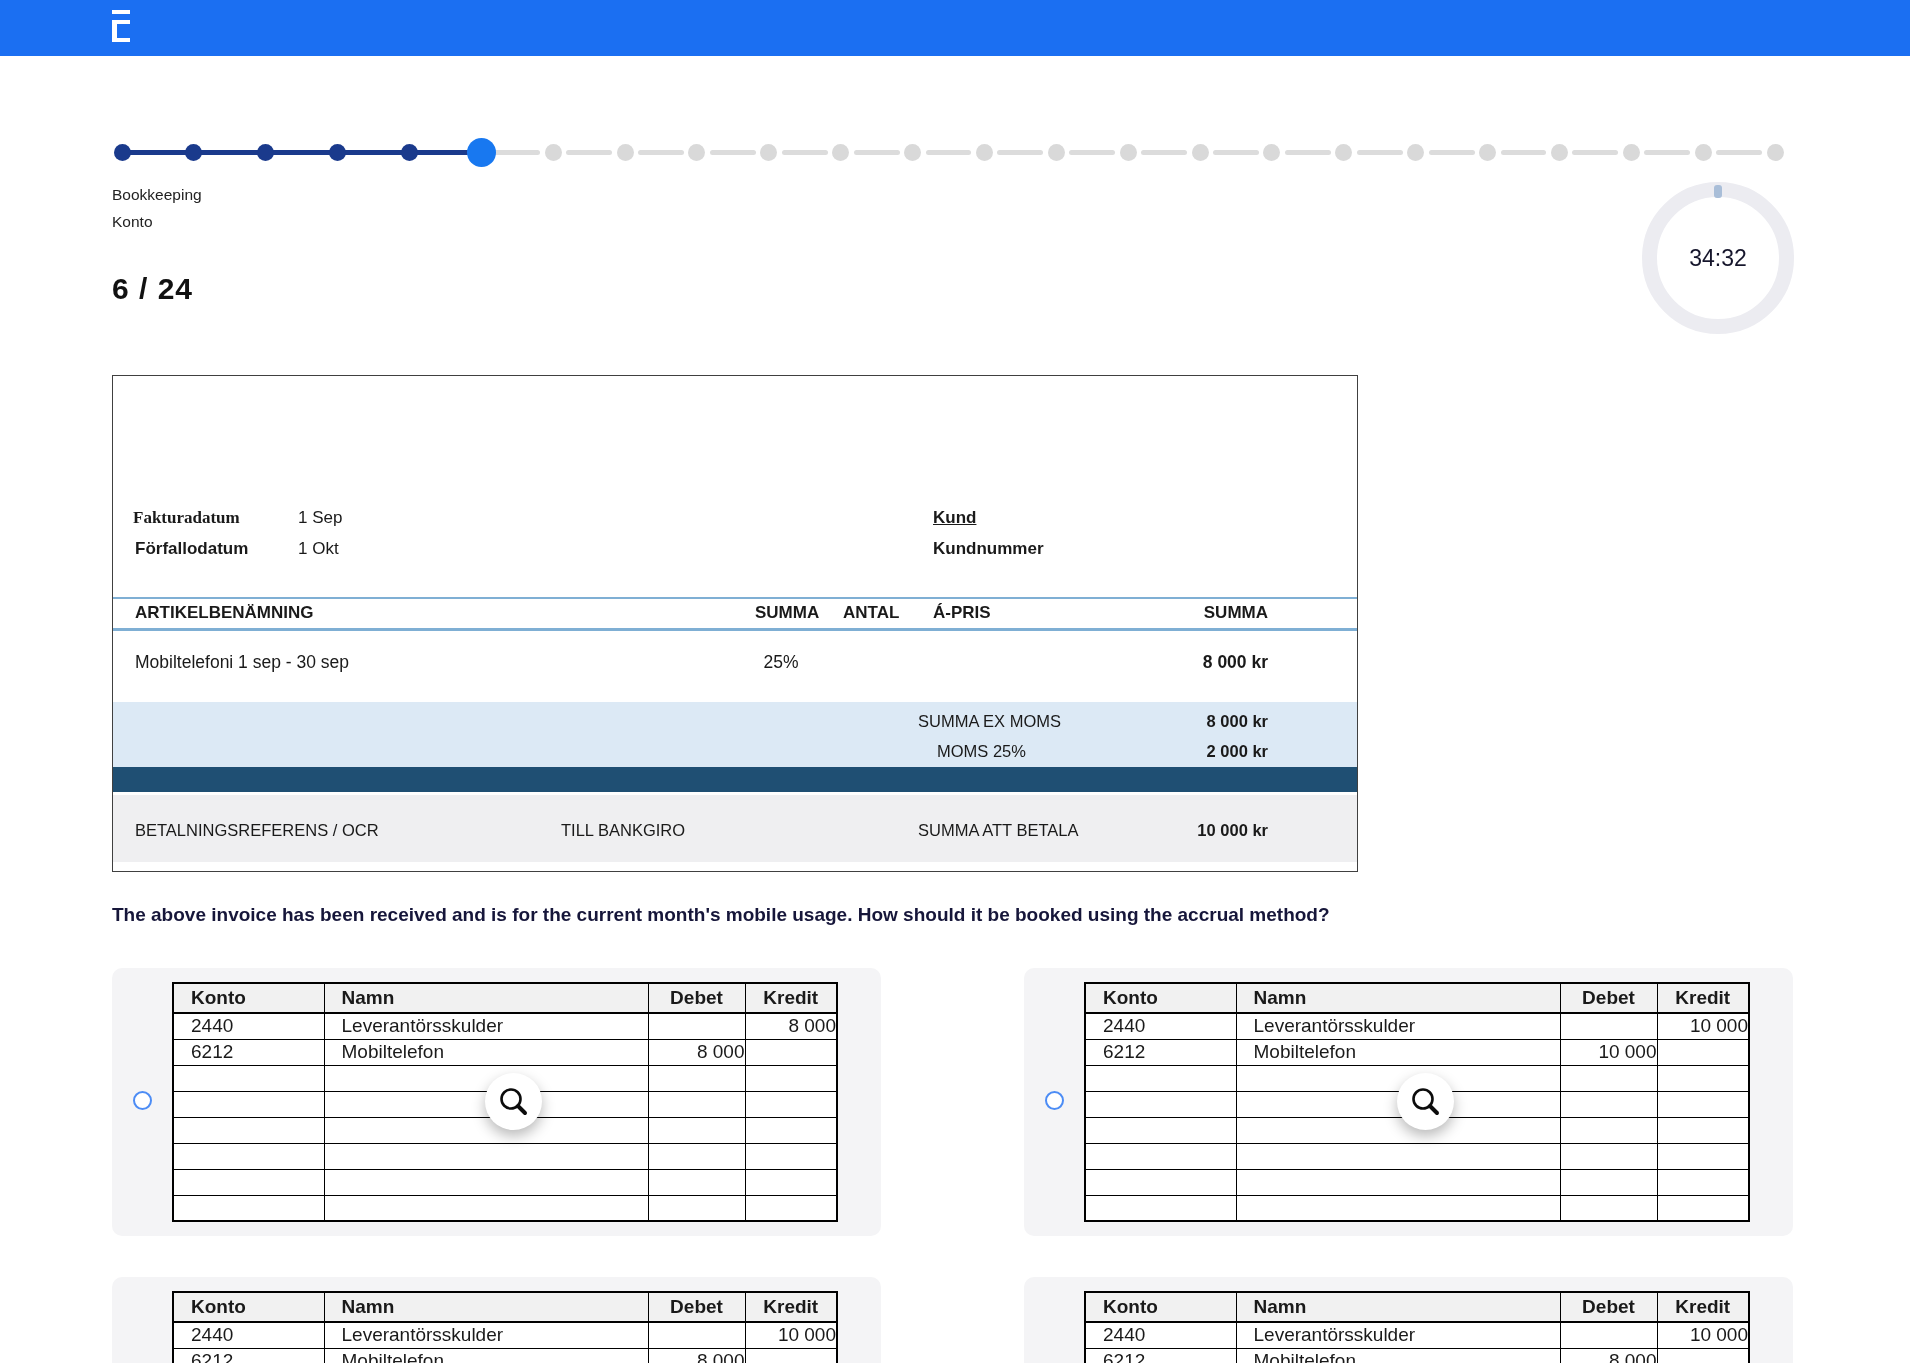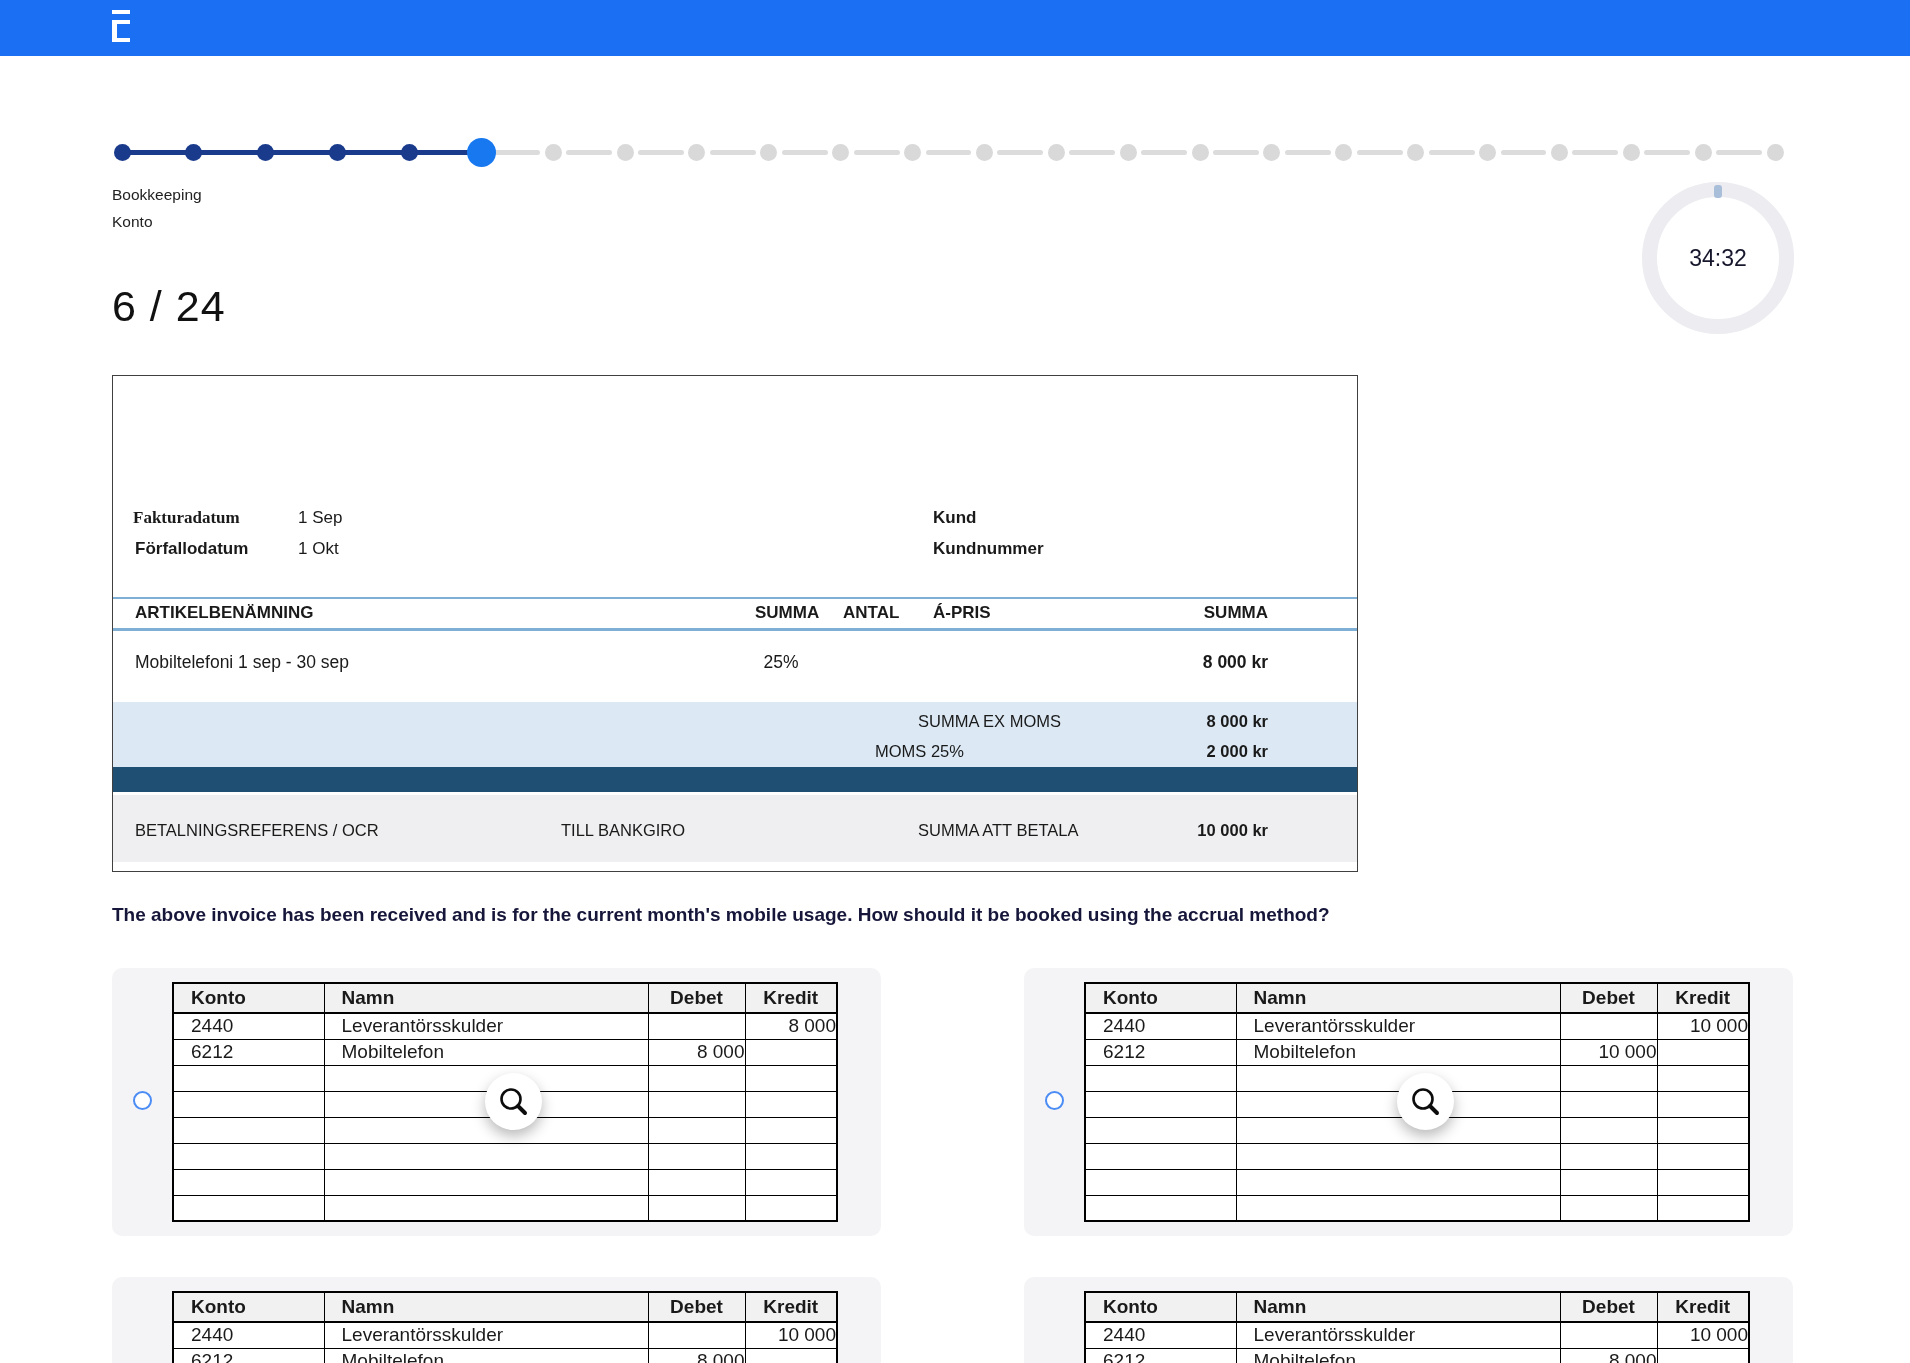--- a/index.html
+++ b/index.html
@@ -18,21 +18,21 @@
   
   .stepper { position:absolute; left:0; top:0; width:1910px; height:0; }
   .seg { position:absolute; height:5px; top:150px; border-radius:3px; }
   .seg-done { background:#1A3A8C; }
   .seg-todo { background:#DCDCDC; }
   .dot { position:absolute; border-radius:50%; }
   .dot-done { width:17px; height:17px; top:144px; background:#1A3A8C; }
   .dot-current { width:29px; height:29px; top:138px; background:#1878F0; }
   .dot-todo { width:17px; height:17px; top:144px; background:#D9D9D9; }
   .step-caption { position:absolute; left:112px; font-size:15.5px; color:#222; }
-  .counter { position:absolute; left:112px; top:272px; font-size:43px; font-weight:normal; color:#111; letter-spacing:1px;margin-top:10px; }
+  .counter { position:absolute; left:112px; top:272px; font-size:30px; font-weight:bold; color:#111; letter-spacing:1px; }
   
   .timer { position:absolute; left:1642px; top:182px; width:152px; height:152px;
     border:15px solid #ECECF1; border-radius:50%;
     display:flex; align-items:center; justify-content:center; }
   .timer-value { font-size:23px; color:#16162c; }
   .timer-tick { position:absolute; left:1714px; top:185px; width:8px; height:13px; background:#A9BED8; border-radius:3px; }
   
   .invoice { position:absolute; left:112px; top:375px; width:1246px; height:497px;
     background:#fff; border:1px solid #404040; }
   .inv-abs { position:absolute; white-space:nowrap; }
@@ -138,39 +138,39 @@
 </div>
 <div class="timer-tick"></div>
 
 <div class="invoice">
 
   <div class="inv-abs inv-lbl" style="left:20px; top:132px;font-family:Liberation Serif, serif;">Fakturadatum</div>
   <div class="inv-abs inv-val" style="left:185px; top:132px;">1 Sep</div>
   <div class="inv-abs inv-lbl" style="left:22px; top:163px;">Förfallodatum</div>
   <div class="inv-abs inv-val" style="left:185px; top:163px;">1 Okt</div>
 
-  <div class="inv-abs inv-lbl" style="left:820px; top:132px;">Kund</div>
+  <div class="inv-abs inv-lbl" style="left:820px; top:132px;text-decoration:underline;">Kund</div>
   <div class="inv-abs inv-lbl" style="left:820px; top:163px;">Kundnummer</div>
 
   <div class="inv-line" style="top:221px; height:2px;"></div>
   <div class="inv-abs inv-colhead" style="left:22px; top:227px;">ARTIKELBENÄMNING</div>
   <div class="inv-abs inv-colhead" style="left:642px; top:227px;">SUMMA</div>
   <div class="inv-abs inv-colhead" style="left:730px; top:227px;">ANTAL</div>
   <div class="inv-abs inv-colhead" style="left:820px; top:227px;">Á-PRIS</div>
   <div class="inv-abs inv-colhead r-edge" style="top:227px;">SUMMA</div>
   <div class="inv-line" style="top:252px; height:3px;"></div>
 
   <div class="inv-abs inv-cell" style="left:22px; top:276px;">Mobiltelefoni 1 sep - 30 sep</div>
   <div class="inv-abs inv-cell" style="left:642px; top:276px; width:52px; text-align:center;">25%</div>
   <div class="inv-abs inv-cell inv-bold r-edge" style="top:276px;">8 000 kr</div>
 
   <div class="band band-light" style="top:326px; height:65px;"></div>
   <div class="inv-abs inv-small" style="left:805px; top:336px;">SUMMA EX MOMS</div>
   <div class="inv-abs inv-small inv-bold r-edge" style="top:336px;">8 000 kr</div>
-  <div class="inv-abs inv-small" style="left:762px; top:366px;text-align:right;">MOMS 25%</div>
+  <div class="inv-abs inv-small" style="left:824px; top:366px;text-align:right;">MOMS 25%</div>
   <div class="inv-abs inv-small inv-bold r-edge" style="top:366px;">2 000 kr</div>
 
   <div class="band band-dark" style="top:391px; height:25px;"></div>
 
   <div class="band band-gray" style="top:419px; height:67px;"></div>
   <div class="inv-abs inv-small" style="left:22px; top:445px;">BETALNINGSREFERENS / OCR</div>
   <div class="inv-abs inv-small" style="left:448px; top:445px;">TILL BANKGIRO</div>
   <div class="inv-abs inv-small" style="left:805px; top:445px;">SUMMA ATT BETALA</div>
   <div class="inv-abs inv-small inv-bold r-edge" style="top:445px;">10 000 kr</div>
 </div>

